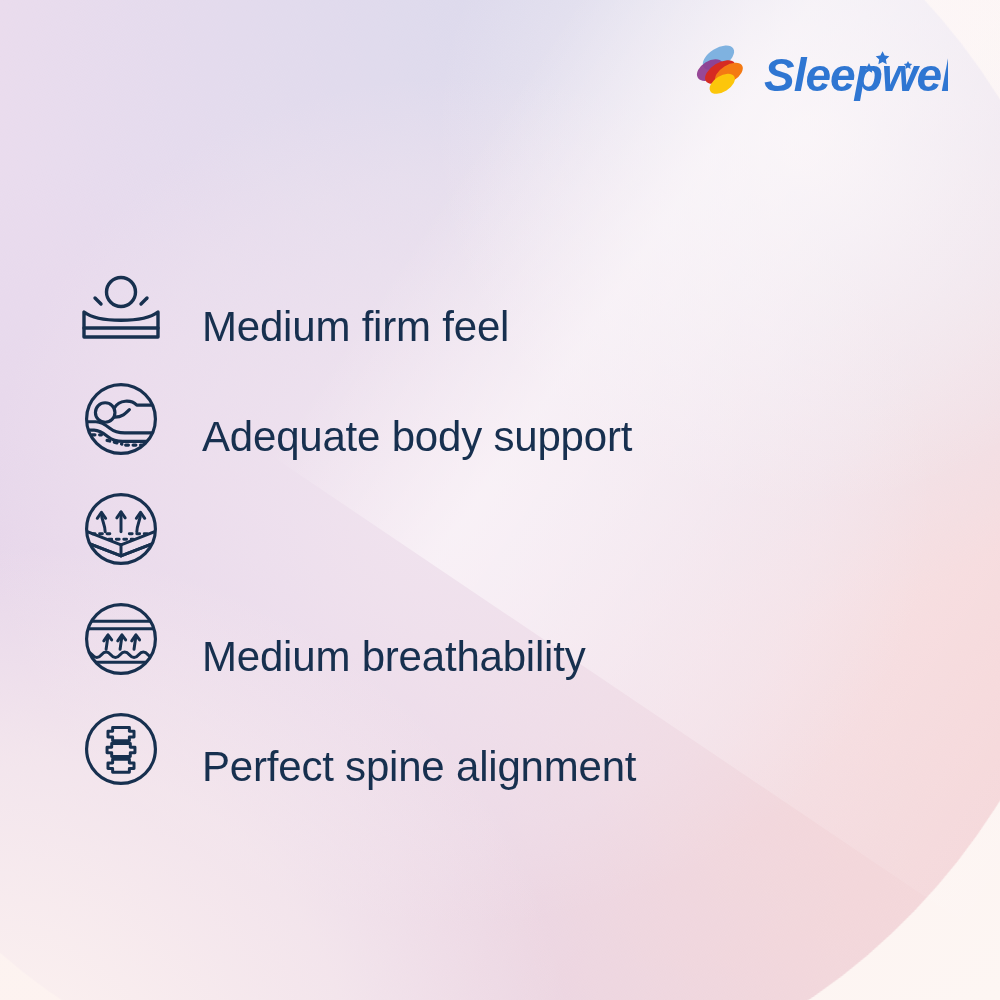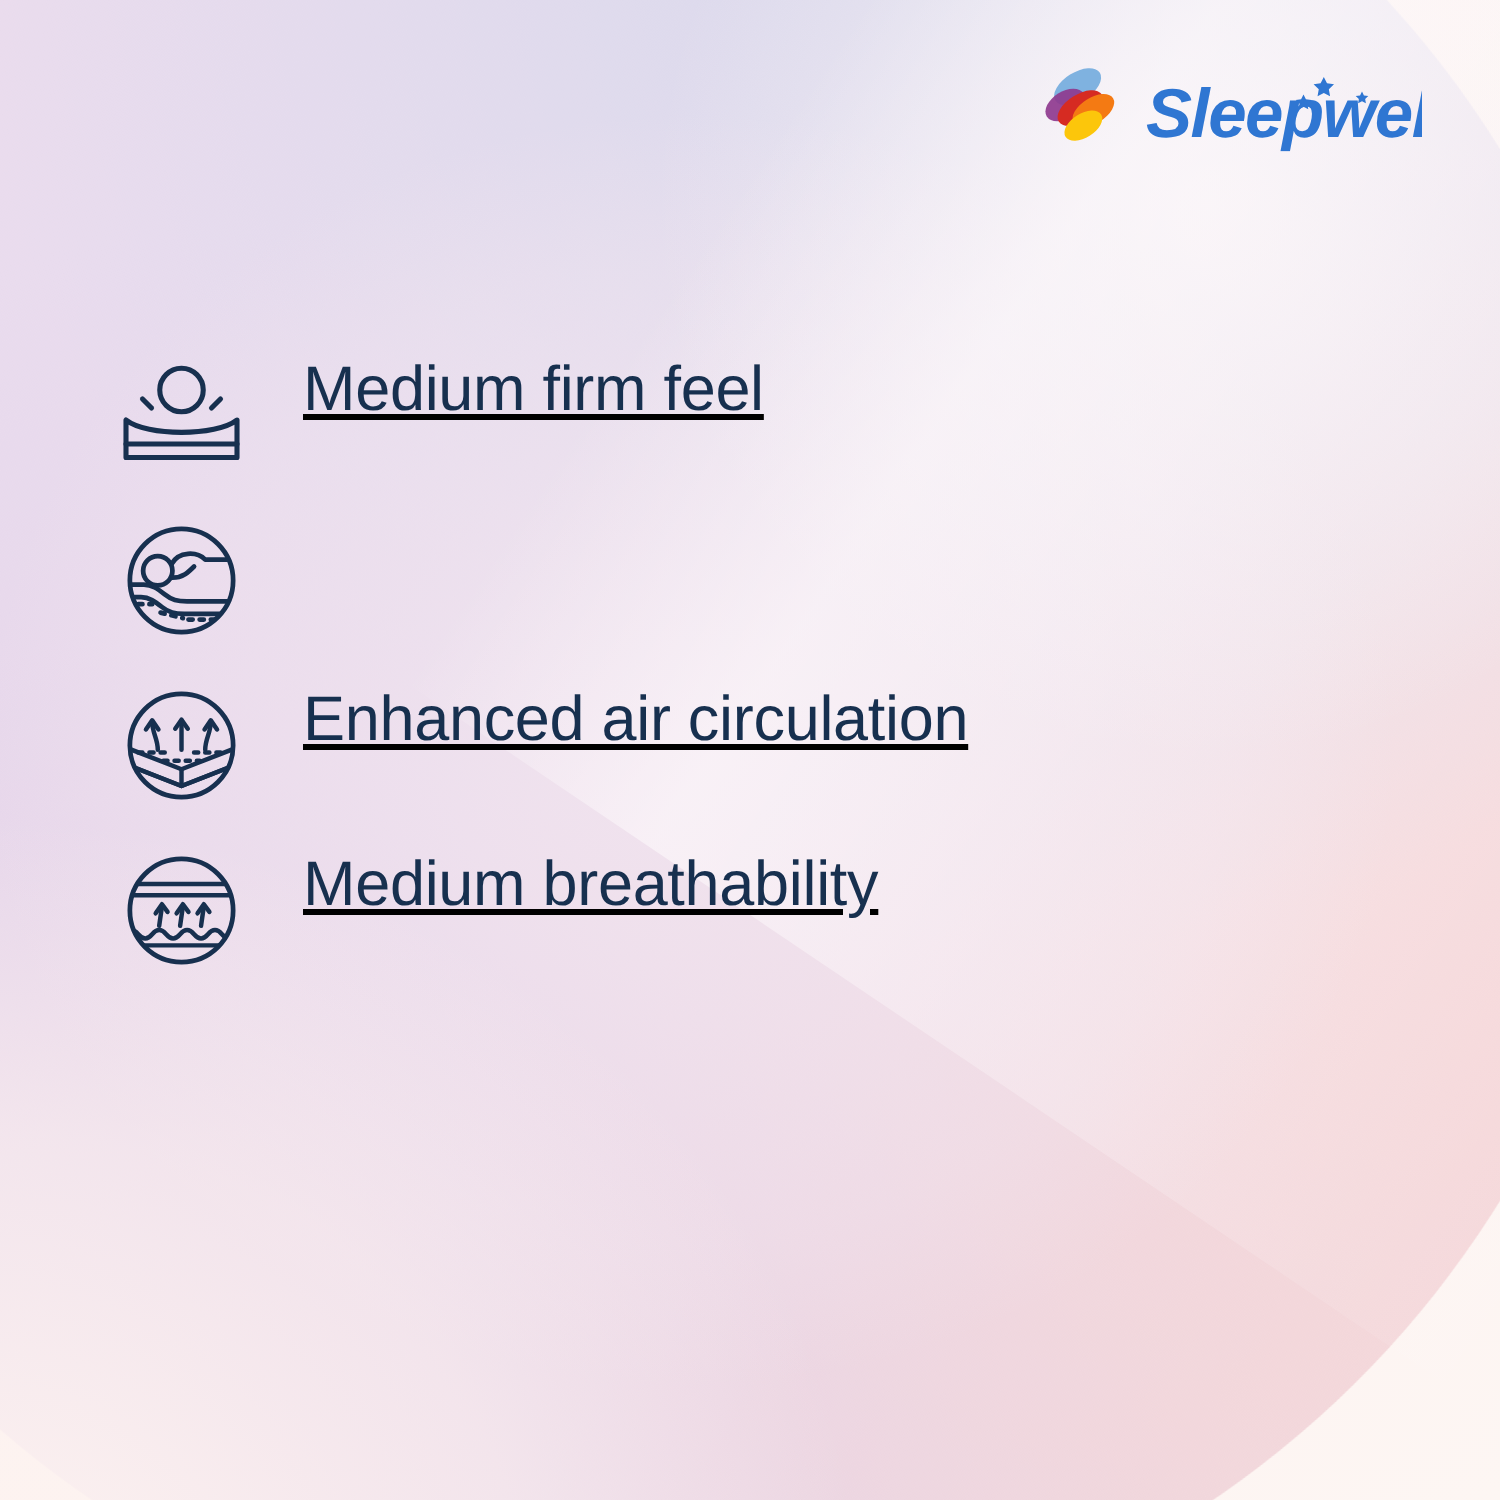--- a/index.html
+++ b/index.html
@@ -79,23 +79,22 @@
 
   
   .features {
     position: absolute;
     left: 76px;
     top: 238px;
     width: 860px;
   }
   .feature-row {
     display: flex;
-    align-items: flex-start;
+    align-items: flex-end;
     height: 110px;
-    text-decoration: underline;
   }
   .feature-icon {
     width: 90px;
     min-width: 90px;
     height: 78px;
     display: flex;
     align-items: center;
     justify-content: center;
   }
   .feature-icon svg { display: block; }
@@ -181,20 +180,21 @@
             <path d="M2 46 L16 46 C22 46 26 49 31 53 C36 57 40 58 47 58 L86 58"></path>
 
             <path d="M2 55 L14 55 C20 55 24 58 29 62 C34 66 38 67 45 67 L86 67"></path>
 
             <path d="M4 60 L22 60" stroke-dasharray="3 5"></path>
             <path d="M28 66 L44 70" stroke-dasharray="3 5"></path>
             <path d="M48 71 L84 71" stroke-dasharray="3 5"></path>
           </g>
         </svg>
       </span>
+      <span class="feature-label">Adequate body support</span>
     </div>
 
     <div class="feature-row">
       <span class="feature-icon">
         <svg viewBox="0 0 86 86" width="80" height="80" aria-hidden="true">
           <defs>
             <clipPath id="clipAir">
                 <circle cx="43" cy="43" r="37"></circle>
               </clipPath>
           </defs>
@@ -212,21 +212,20 @@
             <path d="M38.5 31 L43 24.5 L47.5 31"></path>
             <path d="M60 46 C60 38 64 34 64 26"></path>
             <path d="M59.5 31.5 L64 25 L68.5 31.5"></path>
 
             <path d="M12 48 L34 48" stroke-dasharray="3 5"></path>
             <path d="M52 48 L74 48" stroke-dasharray="3 5"></path>
             <path d="M30 54 L56 54" stroke-dasharray="3 5"></path>
           </g>
         </svg>
       </span>
-      <span class="feature-label">Enhanced air circulation</span>
     </div>
 
     <div class="feature-row">
       <span class="feature-icon">
         <svg viewBox="0 0 86 86" width="80" height="80" aria-hidden="true">
           <defs>
             <clipPath id="clipBreath">
                 <circle cx="43" cy="43" r="37"></circle>
               </clipPath>
           </defs>
@@ -244,15 +243,31 @@
             <path d="M54.5 45 L59 38.5 L63 44"></path>
 
             <path d="M2 60 q5 -6 10 0 t10 0 t10 0 t10 0 t10 0 t10 0 t10 0 t10 0"></path>
             <path d="M2 68 L84 68"></path>
           </g>
         </svg>
       </span>
       <span class="feature-label">Medium breathability</span>
     </div>
 
+    <div class="feature-row">
+      <span class="feature-icon">
+        <svg viewBox="0 0 86 86" width="80" height="80" aria-hidden="true">
+          <circle cx="43" cy="43" r="37" fill="none" stroke="#17304f" stroke-width="3.4"></circle>
+          <g fill="none" stroke="#17304f" stroke-width="3.2" stroke-linecap="round" stroke-linejoin="round">
+
+            <path d="M34 20 L52 20 L52 24 L57 24 L57 30 L52 30 L52 34 L34 34 L34 30 L29 30 L29 24 L34 24 Z"></path>
+
+            <path d="M33 37 L53 37 L53 41 L58 41 L58 47 L53 47 L53 51 L33 51 L33 47 L28 47 L28 41 L33 41 Z"></path>
+
+            <path d="M34 54 L52 54 L52 58 L57 58 L57 64 L52 64 L52 68 L34 68 L34 64 L29 64 L29 58 L34 58 Z"></path>
+          </g>
+        </svg>
+      </span>
+      <span class="feature-label">Perfect spine alignment</span>
+    </div>
 
   </div>
 </div>
 
 </body></html>

